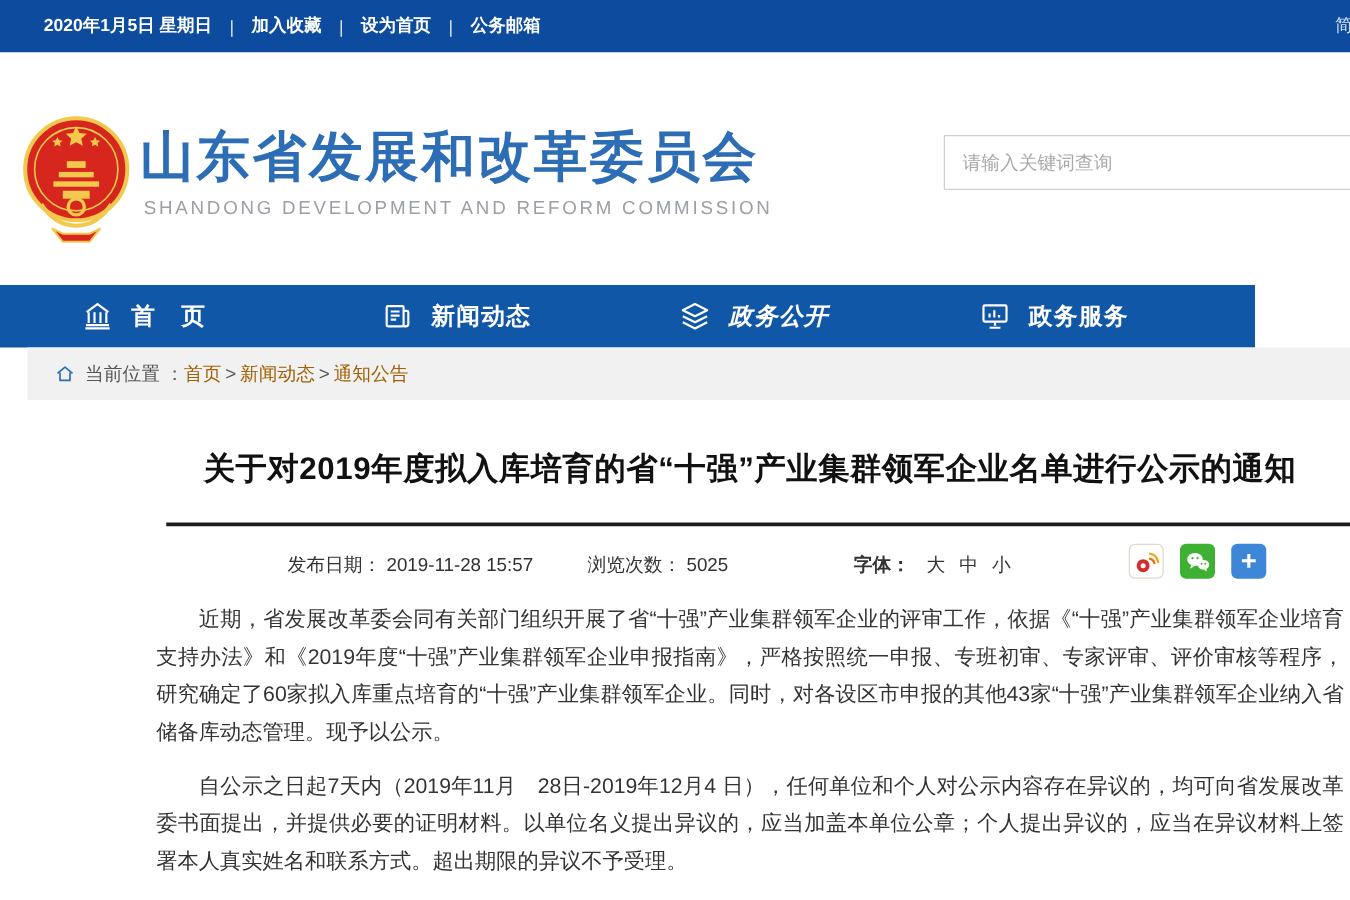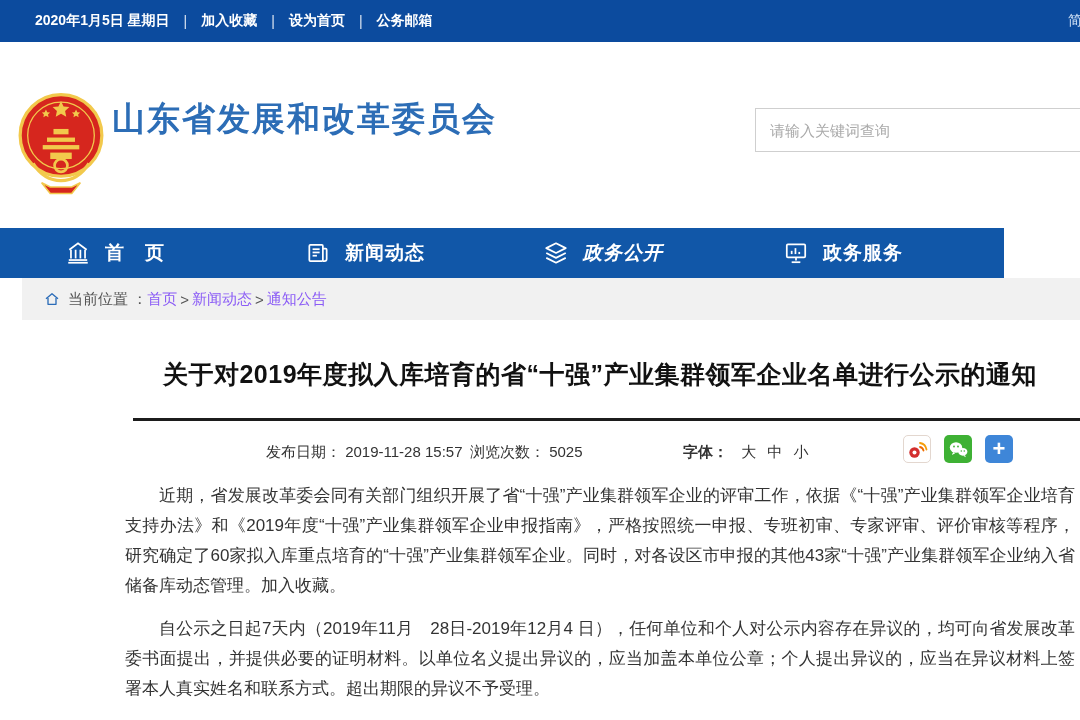--- a/index.html
+++ b/index.html
@@ -10,51 +10,51 @@
   .topbar{position:absolute;left:0;top:0;width:1080px;height:42px;background:#0c4b9e;color:#fff;
     font-size:14px;font-weight:600;display:flex;align-items:center;}
   .topbar-inner{margin-left:35px;display:flex;align-items:center;gap:14px;}
   .topbar .sep{opacity:.85;font-weight:400;}
   .lang-toggle{position:absolute;right:-16px;top:0;height:42px;display:flex;align-items:center;
     font-size:14px;color:#cfe0f5;font-weight:400;}
 
   
   .header{position:absolute;left:0;top:42px;width:1080px;height:186px;background:#fff;}
   .emblem{position:absolute;left:18px;top:46px;}
-  .site-title{position:absolute;left:112px;top:55px;font-size:33px;font-weight:bold;color:#2c6db6;
+  .site-title{position:absolute;left:112px;top:55px;font-size:43px;font-weight:bold;color:#2c6db6;
     letter-spacing:2px;white-space:nowrap;}
   .site-title-en{position:absolute;left:115px;top:116px;font-size:15px;color:#9aa0a6;
     letter-spacing:2.2px;white-space:nowrap;}
   .search-box{position:absolute;left:755px;top:66px;width:400px;height:44px;border:1px solid #cfcfcf;
     background:#fff;box-sizing:border-box;}
   .search-box input{width:100%;height:100%;border:none;outline:none;font-size:15px;padding:0 14px;
     color:#333;background:transparent;font-family:inherit;box-sizing:border-box;}
   .search-box input::placeholder{color:#a9a9a9;}
 
   
   .nav{position:absolute;left:0;top:228px;width:1004px;height:50px;background:#1157a8;}
   .nav-item{position:absolute;top:0;height:50px;display:flex;align-items:center;gap:14px;
     color:#fff;font-size:19px;font-weight:bold;white-space:nowrap;cursor:pointer;letter-spacing:1px;}
   .nav-item svg{display:block;}
 
   
   .breadcrumb{position:absolute;left:22px;top:278px;width:1058px;height:42px;background:#f1f1f1;
     display:flex;align-items:center;font-size:15px;color:#555;}
   .breadcrumb .home-ic{margin:0 8px 0 22px;display:flex;}
-  .breadcrumb a{color:#8b5cf6;text-decoration:none;}
+  .breadcrumb a{color:#a16207;text-decoration:none;}
   .breadcrumb .bsep{margin:0 3px;}
 
   
   .article{position:absolute;left:125px;top:320px;width:950px;}
   .article-title{margin-top:38px;text-align:center;font-size:25px;font-weight:bold;color:#111;
     letter-spacing:.5px;white-space:nowrap;}
   .title-rule{margin-top:27px;margin-left:8px;width:947px;height:3px;background:#1c1c1c;}
   .meta-row{position:relative;margin-top:16px;height:32px;font-size:15px;color:#333;}
   .meta-group{position:absolute;top:6px;white-space:nowrap;}
-  .meta-pub{left:105px;margin-left:36px;} .meta-views{left:345px;} .meta-font{left:558px;}
+  .meta-pub{left:105px;} .meta-views{left:345px;} .meta-font{left:558px;}
   .meta-font b{font-weight:bold;margin-right:2px;}
   .font-opt{margin-left:7px;cursor:pointer;}
   .share-group{position:absolute;left:778px;top:-2px;display:flex;gap:13px;}
   .share-ic{width:28px;height:28px;border-radius:5px;display:flex;align-items:center;justify-content:center;cursor:pointer;}
   .ic-weibo{background:#fff;border:1px solid #e3d7cf;box-sizing:border-box;}
   .ic-wechat{background:#3eb134;}
   .ic-plus{background:#3e86d8;color:#fff;font-size:22px;font-weight:bold;line-height:1;}
 
   .body-text{margin-top:12px;font-size:17px;line-height:30px;color:#333;text-align:justify;}
   .body-text p{margin:0;text-indent:2em;}
@@ -90,20 +90,21 @@
         <rect x="33" y="38" width="14" height="5" fill="#f2c94c"></rect>
         <rect x="27" y="46" width="26" height="4" fill="#f2c94c"></rect>
         <rect x="23" y="53" width="34" height="4" fill="#f2c94c"></rect>
         <path d="M30 60 h20 v6 h-20 z" fill="#f2c94c"></path>
         <circle cx="40" cy="72" r="6" fill="none" stroke="#f2c94c" stroke-width="2.5"></circle>
         <path d="M14 70 q10 16 26 16 q16 0 26 -16" fill="none" stroke="#f2c94c" stroke-width="3"></path>
         <path d="M22 88 l8 10 20 0 8 -10 -8 4 -20 0 z" fill="#d6261e" stroke="#f2c94c" stroke-width="1.5"></path>
       </svg>
     </div>
     <div class="site-title">山东省发展和改革委员会</div>
+    <div class="site-title-en">SHANDONG DEVELOPMENT AND REFORM COMMISSION</div>
     <div class="search-box">
       <input type="text" placeholder="请输入关键词查询" style="">
     </div>
   </div>
 
   <div class="nav">
     <div class="nav-item" style="left:65px;">
       <span>
         <svg width="26" height="26" viewBox="0 0 24 24" fill="none" stroke="#fff" stroke-width="1.6">
           <path d="M4 9 L12 3 L20 9"></path>
@@ -217,19 +218,19 @@
               <circle cx="12" cy="9.5" r=".9" fill="#3eb134"></circle>
             <circle cx="15.3" cy="14" r=".8" fill="#3eb134"></circle>
               <circle cx="18.3" cy="14" r=".8" fill="#3eb134"></circle>
           </svg>
         </span>
         <span class="share-ic ic-plus">+</span>
       </span>
     </div>
 
     <div class="body-text">
-      <p>近期，省发展改革委会同有关部门组织开展了省“十强”产业集群领军企业的评审工作，依据《“十强”产业集群领军企业培育支持办法》和《2019年度“十强”产业集群领军企业申报指南》，严格按照统一申报、专班初审、专家评审、评价审核等程序，研究确定了60家拟入库重点培育的“十强”产业集群领军企业。同时，对各设区市申报的其他43家“十强”产业集群领军企业纳入省储备库动态管理。加入收藏。</p>
+      <p>近期，省发展改革委会同有关部门组织开展了省“十强”产业集群领军企业的评审工作，依据《“十强”产业集群领军企业培育支持办法》和《2019年度“十强”产业集群领军企业申报指南》，严格按照统一申报、专班初审、专家评审、评价审核等程序，研究确定了60家拟入库重点培育的“十强”产业集群领军企业。同时，对各设区市申报的其他43家“十强”产业集群领军企业纳入省储备库动态管理。现予以公示。</p>
       <p>自公示之日起7天内（2019年11月　28日-2019年12月4 日），任何单位和个人对公示内容存在异议的，均可向省发展改革委书面提出，并提供必要的证明材料。以单位名义提出异议的，应当加盖本单位公章；个人提出异议的，应当在异议材料上签署本人真实姓名和联系方式。超出期限的异议不予受理。</p>
       <p class="p-contact">联　系　人：崔晨</p>
     </div>
   </div>
 
 </div>
 
 </body></html>

